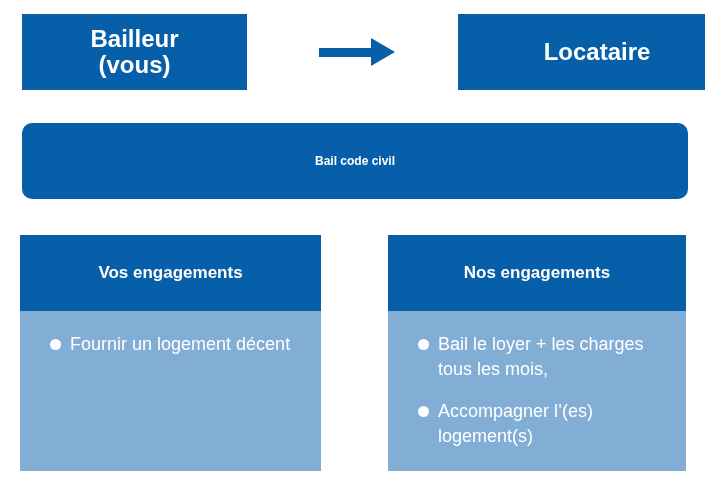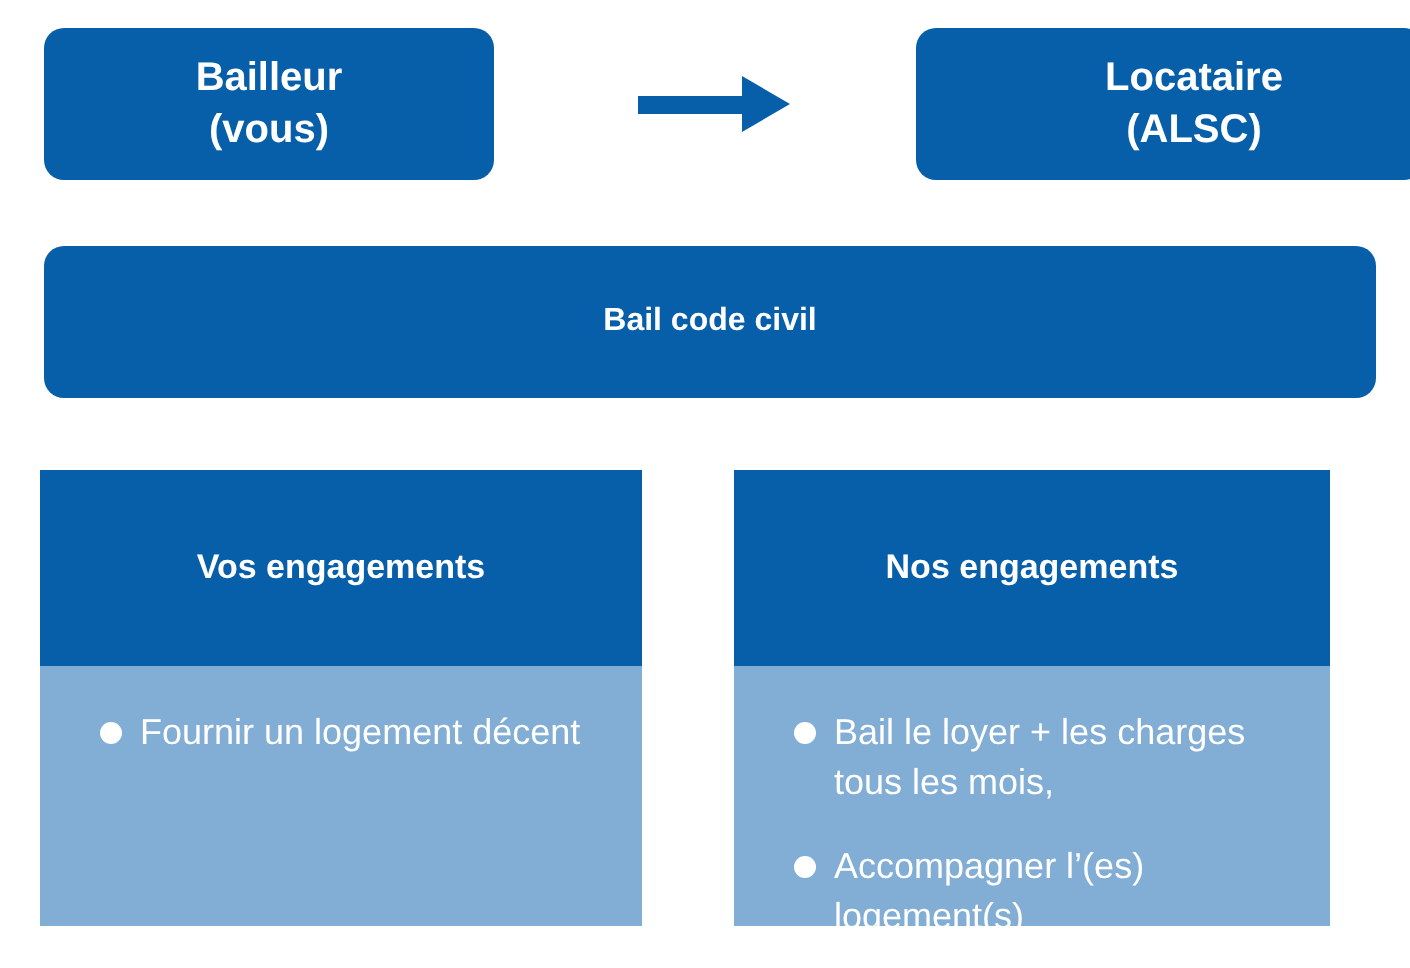--- a/index.html
+++ b/index.html
@@ -19,48 +19,48 @@
     position:absolute;
     background:var(--primary);
     color:var(--white);
     display:flex;flex-direction:column;
     align-items:center;justify-content:center;
     text-align:center;
     font-weight:bold;
   }
   .actor{
     width:225px;height:76px;top:14px;
-    border-radius:10px;
-    font-size:20px;line-height:26px;
+    border-radius:0;
+    font-size:24px;line-height:26px;
   }
   .actor-left{left:22px;}
   .actor-right{left:458px;width:230px;padding-left:24px;}
 
   .arrow{
     position:absolute;left:316px;top:36px;width:82px;height:32px;
   }
 
   .contract{
     left:22px;top:123px;width:666px;height:76px;
     border-radius:10px;
-    font-size:16px;
+    font-size:12px;
   }
 
   .panel{
     position:absolute;top:235px;
   }
   .panel-left{left:20px;width:301px;}
-  .panel-right{left:367px;width:298px;}
+  .panel-right{left:388px;width:298px;}
   .panel-header{
-    height:98px;background:var(--primary);color:var(--white);
+    height:76px;background:var(--primary);color:var(--white);
     display:flex;align-items:center;justify-content:center;
     font-weight:bold;font-size:17px;text-align:center;
   }
   .panel-body{
-    height:130px;background:var(--light);
+    height:160px;background:var(--light);
     box-sizing:border-box;
     padding:21px 14px 0 30px;
   }
   ul.engagements{
     list-style:none;margin:0;padding:0;
   }
   ul.engagements li{
     display:flex;
     gap:9px;
     margin-bottom:17px;
@@ -83,21 +83,20 @@
     <span>Bailleur</span>
     <span>(vous)</span>
   </div>
 
   <svg class="arrow" viewBox="0 0 82 32" aria-hidden="true">
     <path d="M3 12 H55 V2 L79 16 L55 30 V21 H3 Z" fill="#075ea9"></path>
   </svg>
 
   <div class="box actor actor-right">
     <span>Locataire</span>
-    <span>(ALSC)</span>
   </div>
 
   <div class="box contract">Bail code civil</div>
 
   <div class="panel panel-left">
     <div class="panel-header">Vos engagements</div>
     <div class="panel-body">
       <ul class="engagements">
         <li>
           <span class="dot"></span>

